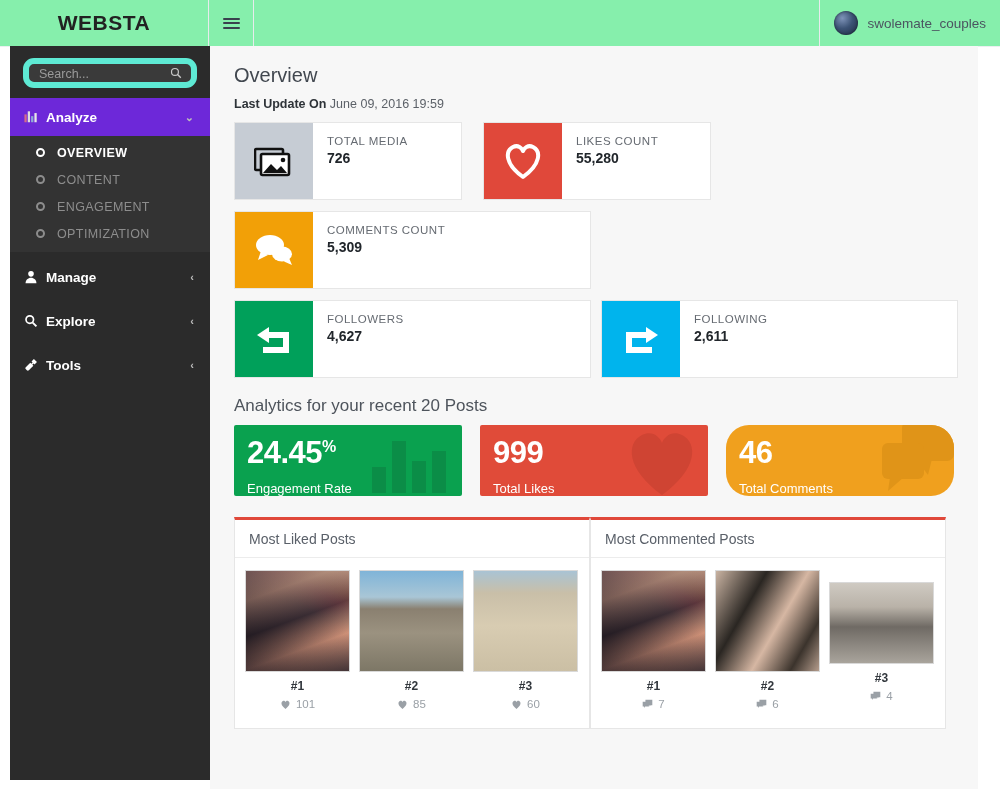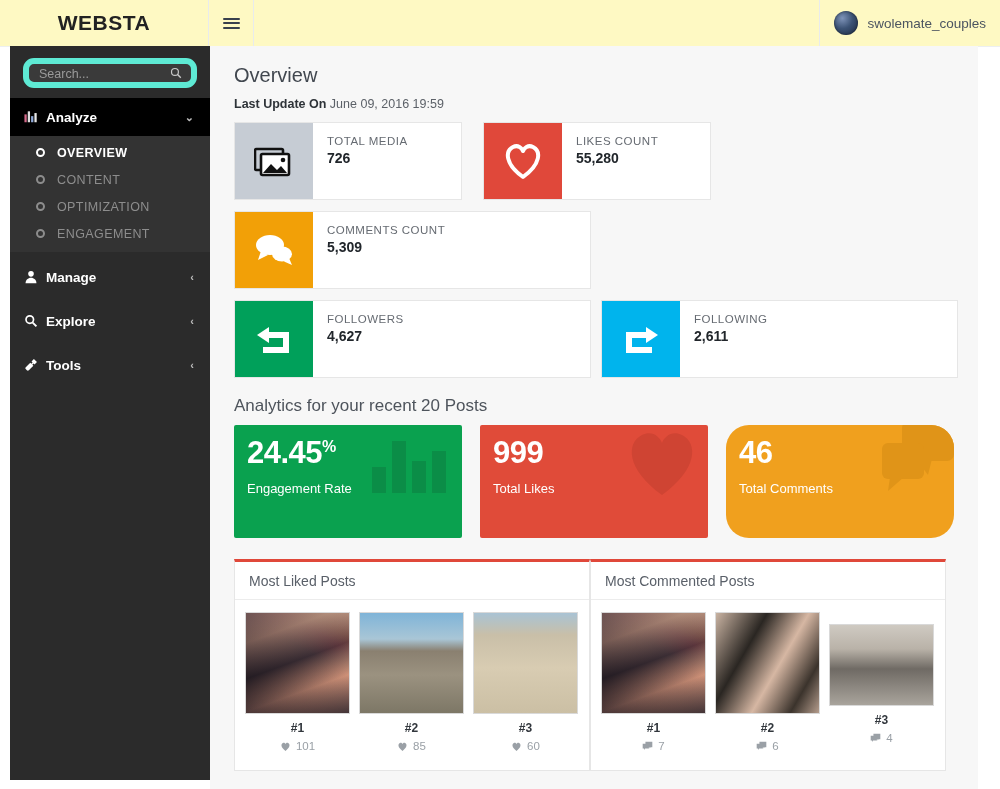--- a/index.html
+++ b/index.html
@@ -7,21 +7,21 @@
     width: 1000px; height: 789px;
     background: #ffffff;
     font-family: "Liberation Sans", sans-serif;
     overflow: hidden;
   }
   .app { position: relative; width: 1000px; height: 789px; background:#fff; }
 
   
   .topbar {
     position:absolute; left:0; top:0; width:1000px; height:47px;
-    background:#fef9c3; border-bottom:1px solid #eceff1;
+    background:#86efac; border-bottom:1px solid #eceff1;
   }
   .brand {
     position:absolute; left:0; top:0; width:209px; height:46px;
     display:flex; align-items:center; justify-content:center;
     font-size:21px; font-weight:bold; letter-spacing:0.5px; color:#222;
     border-right:1px solid #e8ebed;
   }
   .hamburger {
     position:absolute; left:210px; top:0; width:44px; height:46px;
     display:flex; align-items:center; justify-content:center;
@@ -58,21 +58,21 @@
   }
   .search-box input::placeholder { color:#9a9a9a; }
   .search-ico {
     position:absolute; right:9px; top:50%; transform:translateY(-50%);
     width:12px; height:12px; color:#c9c9c9;
   }
 
   .nav-group-head {
     display:flex; align-items:center; height:38px; padding:0 14px;
     color:#ffffff; font-size:13.5px; font-weight:bold; cursor:pointer; position:relative;
-    background:#000000;
+    background:#6d28d9;
   }
   .nav-group-head.plain { background:#2b2b2b; font-weight:bold; }
   .nav-group-head .gi { width:22px; display:inline-flex; align-items:center; }
   .nav-group-head .caret { position:absolute; right:16px; font-size:11px; color:#bdbdbd; }
 
   .sub { background:#333333; padding:3px 0 5px 0; }
   .sub-item {
     display:flex; align-items:center; height:27px; padding:0 14px 0 26px;
     font-size:12.5px; letter-spacing:0.4px; color:#8d8d8d; cursor:pointer;
   }
@@ -108,21 +108,21 @@
   .w-small { width:228px; }
   .w-mid   { width:357px; }
 
   .spacer-20 { width:21px; flex:0 0 21px; }
   .spacer-gap { flex:1 1 auto; }
 
   
   .sect-title { font-size:17px; color:#4e545c; margin:18px 0 9px 0; }
   .an-row { display:flex; gap:18px; }
   .an-card {
-    position:relative; width:228px; height:113px; border-radius:2px;
+    position:relative; width:228px; height:71px; border-radius:2px;
     overflow:hidden; color:#fff; padding:12px 0 0 13px;
   }
   .an-num { font-size:31px; font-weight:bold; line-height:1; letter-spacing:-.5px; }
   .an-num sup { font-size:16px; vertical-align:super; font-weight:bold; }
   .an-sub { font-size:13px; margin-top:13px; font-weight:normal; }
   .an-bg { position:absolute; right:8px; top:10px; opacity:1; }
 
   
   .panels { display:flex; margin-top:21px; }
   .panel {
@@ -194,25 +194,25 @@
       <div class="sub-item active">
         <span class="ring"></span>
         <span>OVERVIEW</span>
       </div>
       <div class="sub-item">
         <span class="ring"></span>
         <span>CONTENT</span>
       </div>
       <div class="sub-item">
         <span class="ring"></span>
-        <span>OPTIMIZATION</span>
+        <span>ENGAGEMENT</span>
       </div>
       <div class="sub-item">
         <span class="ring"></span>
-        <span>ENGAGEMENT</span>
+        <span>OPTIMIZATION</span>
       </div>
     </div>
 
     <div class="nav-group-head plain" style="margin-top:6px;">
       <span class="gi">
         <svg class="mini-ico" viewBox="0 0 16 16" fill="#ffffff">
           <circle cx="8" cy="4.4" r="3.2"></circle>
           <path d="M1.8 15c0-3.6 2.8-6.2 6.2-6.2s6.2 2.6 6.2 6.2z"></path>
         </svg>
       </span>

